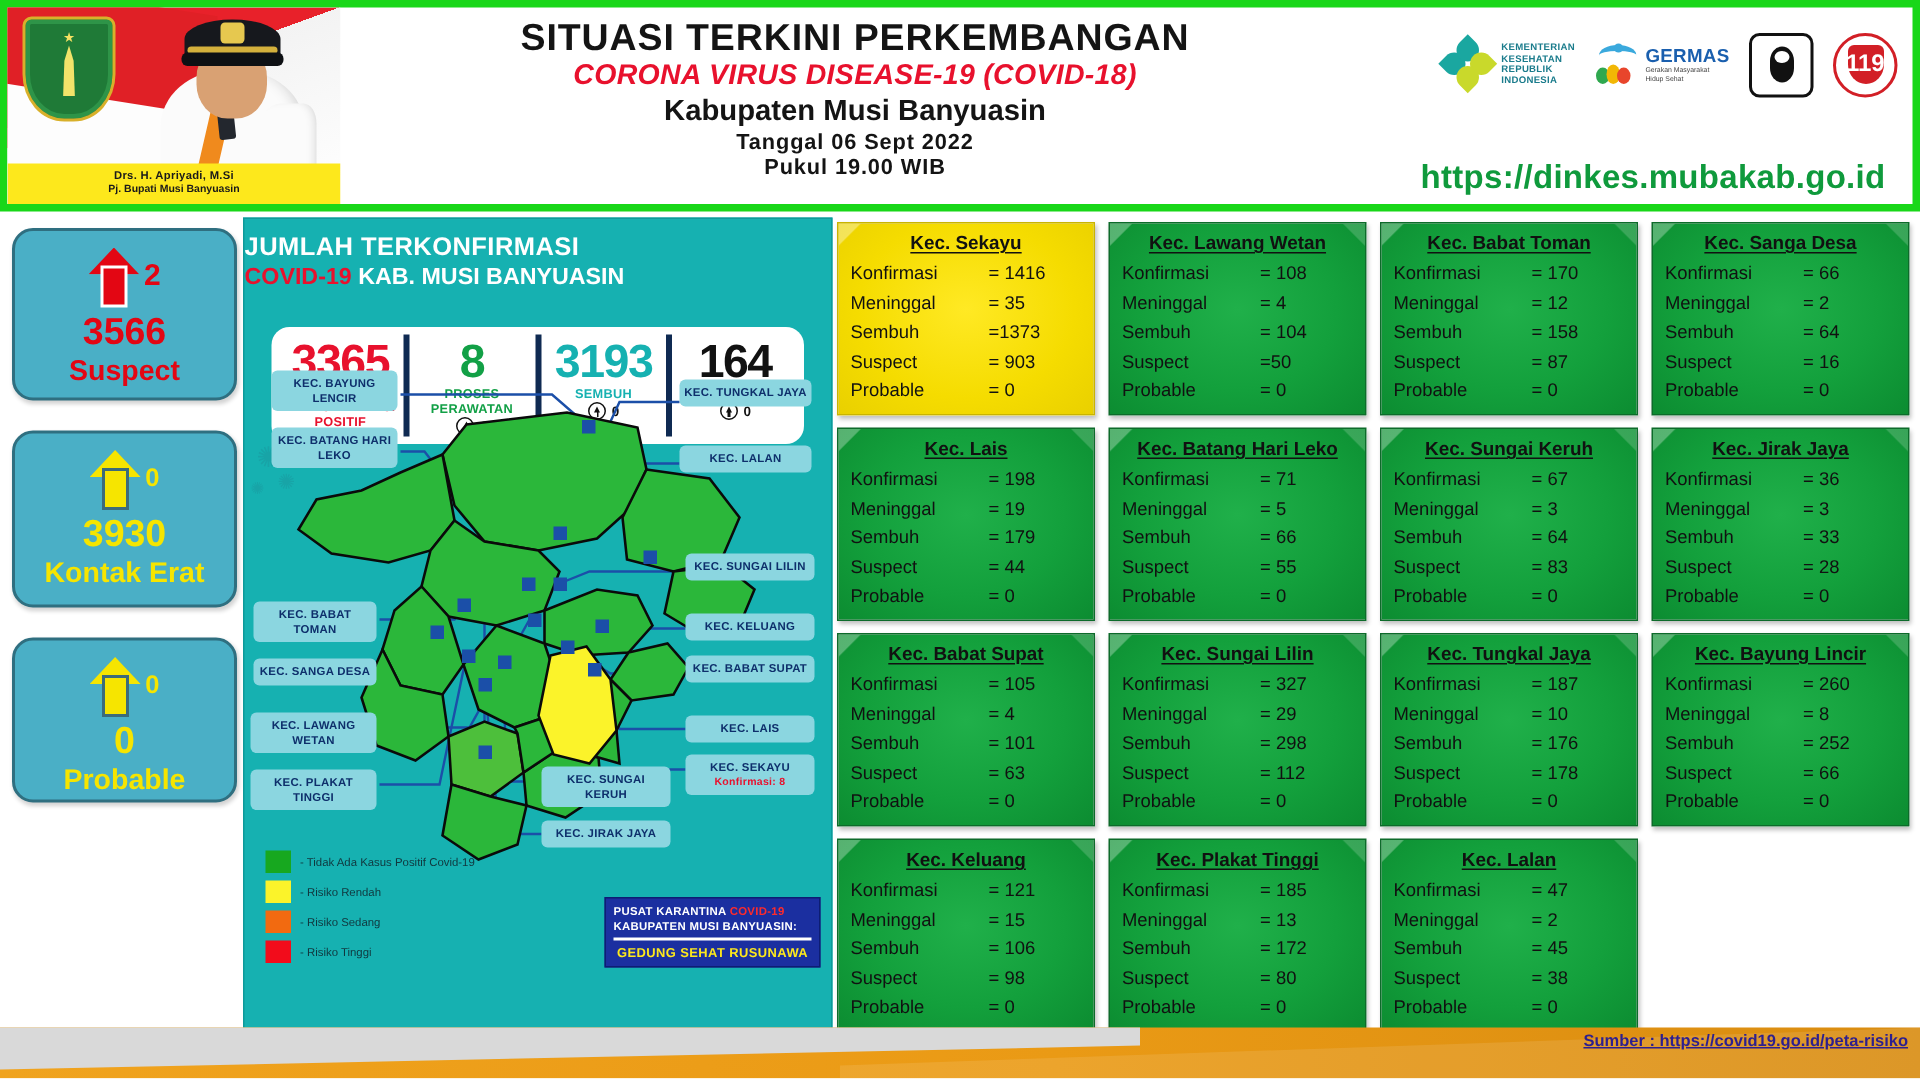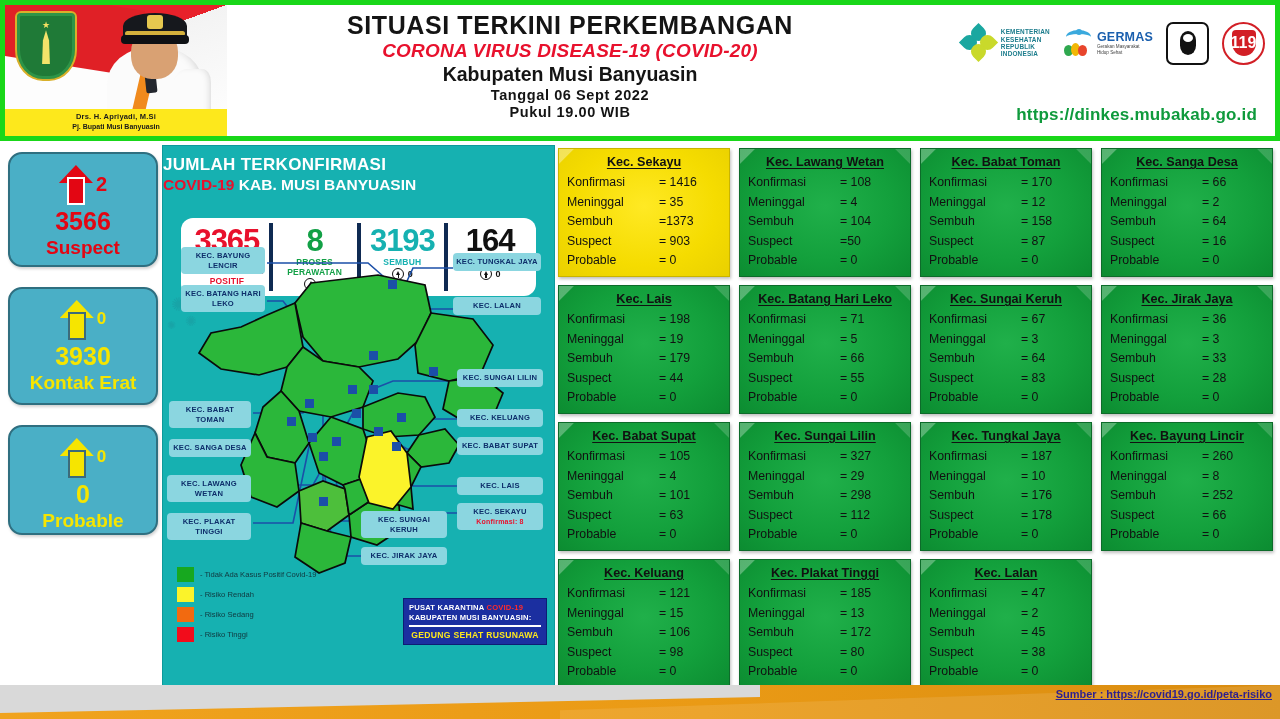--- a/index.html
+++ b/index.html
@@ -116,21 +116,21 @@
   .ga3 { left:15px; top:17px; width:9px; height:11px; background:#e8452c;}
   .ga-sw { position:absolute; left:3px; top:2px; width:25px; height:14px; border-top:4px solid #3aa9dd; border-radius:50%;}
   .ga-dot { position:absolute; left:13px; top:1px; width:6px; height:6px; border-radius:50%; background:#3aa9dd;}
   .germas-txt .g1 { font-size:12.5px; font-weight:bold; color:#1a5fae; line-height:13px; letter-spacing:.2px;}
   .germas-txt .g2 { font-size:4.6px; color:#444; line-height:5.4px;}
   .logo-sns { width:43px; height:43px; border:2px solid #111; border-radius:7px; position:relative; background:#fff;}
   .sns-in { position:absolute; left:50%; top:50%; transform:translate(-50%,-50%); width:16px; height:24px; background:#111; border-radius:50%/40%;}
   .sns-in::after{content:""; position:absolute; left:3px; top:3px; width:10px; height:8px; background:#fff; border-radius:50%;}
   .logo-119 { width:43px; height:43px; border-radius:50%; background:#fff; border:2px solid #d21f26; position:relative; display:flex; align-items:center; justify-content:center;}
   .l119-shield { width:24px; height:26px; background:#d21f26; border-radius:4px 4px 50% 50%; display:flex; align-items:center; justify-content:center; color:#fff; font-size:16px; font-weight:bold;}
-  .hdr-url { position:absolute; right:18px; top:100px; font-size:17px; font-weight:bold; color:#0f9a3c; letter-spacing:.2px;}
+  .hdr-url { position:absolute; right:18px; top:100px; font-size:22px; font-weight:bold; color:#0f9a3c; letter-spacing:.2px;}
 
   
   .sidebar { position:absolute; left:8px; top:152px; width:150px; }
   .stat-card {
     width:150px; background:#4aafc6; border:2px solid #2f6f80;
     border-radius:14px; margin-bottom:20px; padding:8px 6px 10px;
     text-align:center; box-shadow:1px 2px 3px rgba(0,0,0,.18);
   }
   .stat-card.h1 { height:115px; }
   .stat-card.h2 { height:118px; }
@@ -276,21 +276,21 @@
         <div class="off-emblem"></div>
       </div>
       <div class="name-band">
         <div class="n1">Drs. H. Apriyadi, M.Si</div>
         <div class="n2">Pj. Bupati Musi Banyuasin</div>
       </div>
     </div>
 
     <div class="hdr-title">
       <div class="t1">SITUASI TERKINI PERKEMBANGAN</div>
-      <div class="t2">CORONA VIRUS DISEASE-19 (COVID-20)</div>
+      <div class="t2">CORONA VIRUS DISEASE-19 (COVID-18)</div>
       <div class="t3">Kabupaten Musi Banyuasin</div>
       <div class="t4">Tanggal 06 Sept 2022</div>
       <div class="t5">Pukul 19.00 WIB</div>
     </div>
 
     <div class="hdr-logos">
       <div class="logo-kemenkes">
         <div class="kemkes-mark">
           <i class="km1"></i>
             <i class="km2"></i>

